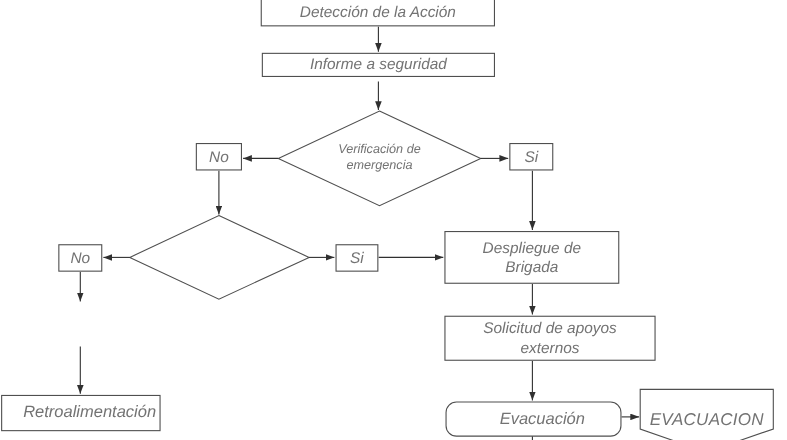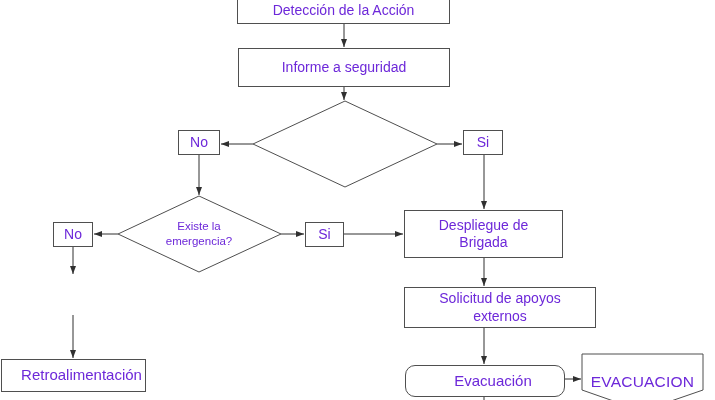--- a/index.html
+++ b/index.html
@@ -3,21 +3,22 @@
 <meta charset="utf-8">
 <style>
   html, body { margin: 0; padding: 0; background: #ffffff; }
   #canvas {
     position: relative;
     width: 715px;
     height: 400px;
     overflow: hidden;
     background: #ffffff;
     font-family: "Liberation Sans", "DejaVu Sans", sans-serif;
-    color: #6d28d9;
+    color: #737373;
+    font-style: italic;
   }
   #connector-layer {
     position: absolute;
     left: 0; top: 0;
     width: 715px; height: 400px;
     z-index: 0;
   }
   .node {
     position: absolute;
     box-sizing: border-box;
@@ -75,40 +76,40 @@
     <line x1="73" y1="247" x2="73" y2="274" stroke="#303030" stroke-width="1" marker-end="url(#arrow)"></line>
     <line x1="73" y1="315" x2="73" y2="358" stroke="#303030" stroke-width="1" marker-end="url(#arrow)"></line>
     <line x1="484" y1="258" x2="484" y2="286" stroke="#303030" stroke-width="1" marker-end="url(#arrow)"></line>
     <line x1="484" y1="328" x2="484" y2="364" stroke="#303030" stroke-width="1" marker-end="url(#arrow)"></line>
     <line x1="565" y1="379" x2="581" y2="379" stroke="#303030" stroke-width="1" marker-end="url(#arrow)"></line>
     <line x1="484" y1="393" x2="484" y2="400" stroke="#303030" stroke-width="1"></line>
   </svg>
 
   <div class="node" style="left:237px; top:-3px; width:213px; height:27px;">Detección de la Acción</div>
 
-  <div class="node" style="left:238px; top:48px; width:212px; height:39px;">Informe a seguridad</div>
+  <div class="node" style="left:238px; top:48px; width:212px; height:22px;">Informe a seguridad</div>
 
   <div class="node" style="left:178px; top:130px; width:42px; height:25px;">No</div>
 
   <div class="node" style="left:463px; top:130px; width:40px; height:25px;">Si</div>
 
   <div class="node" style="left:53px; top:222px; width:40px; height:25px;">No</div>
 
   <div class="node" style="left:305px; top:222px; width:39px; height:25px;">Si</div>
 
   <div class="node" style="left:404px; top:210px; width:159px; height:48px;">Despliegue de
 Brigada</div>
 
 
   <div class="node big" style="left:1px; top:359px; width:145px; height:33px;">Retroalimentación</div>
 
   <div class="node" style="left:404px; top:287px; width:192px; height:41px;">Solicitud de apoyos
 externos</div>
 
   <div class="node rounded big" style="left:405px; top:365px; width:160px; height:32px;">Evacuación</div>
 
+  <div class="label small" style="left:285px; top:118px; width:120px; height:52px;">Verificación de
+emergencia</div>
 
-  <div class="label small" style="left:154px; top:208px; width:90px; height:52px;">Existe la
-emergencia?</div>
 
   <div class="label caps" style="left:582px; top:356px; width:121px; height:28px;margin-top:12px;">EVACUACION</div>
 
 </div>
 
 </body></html>

